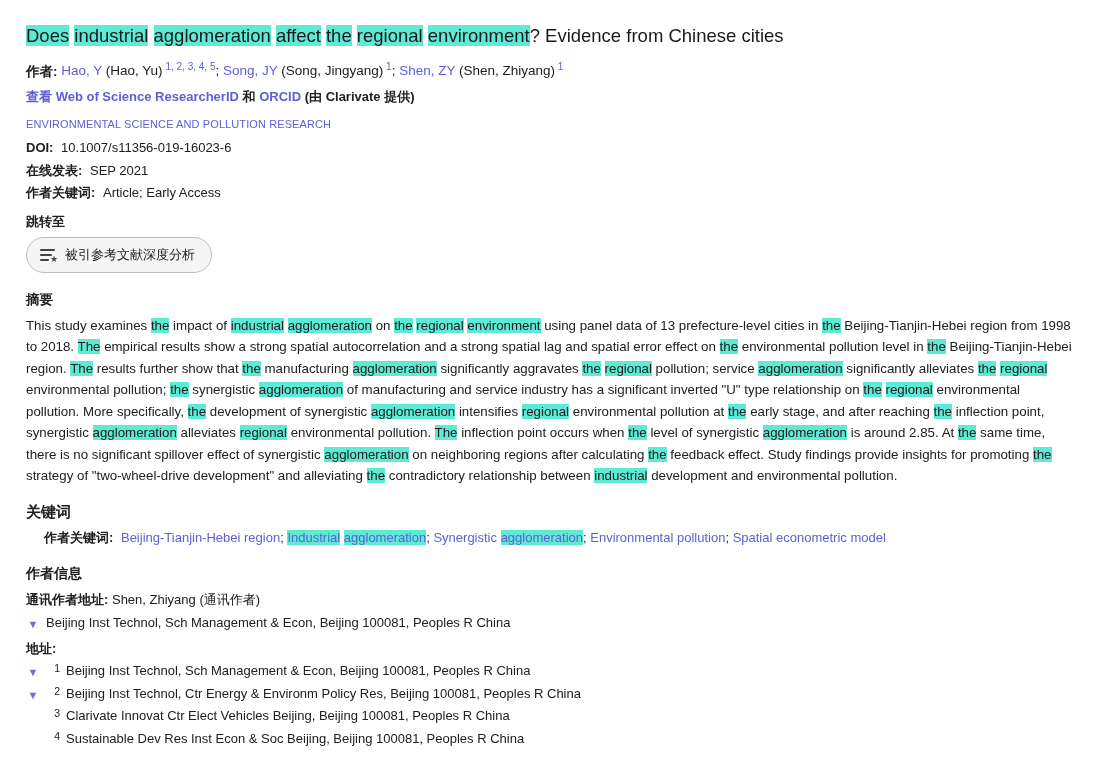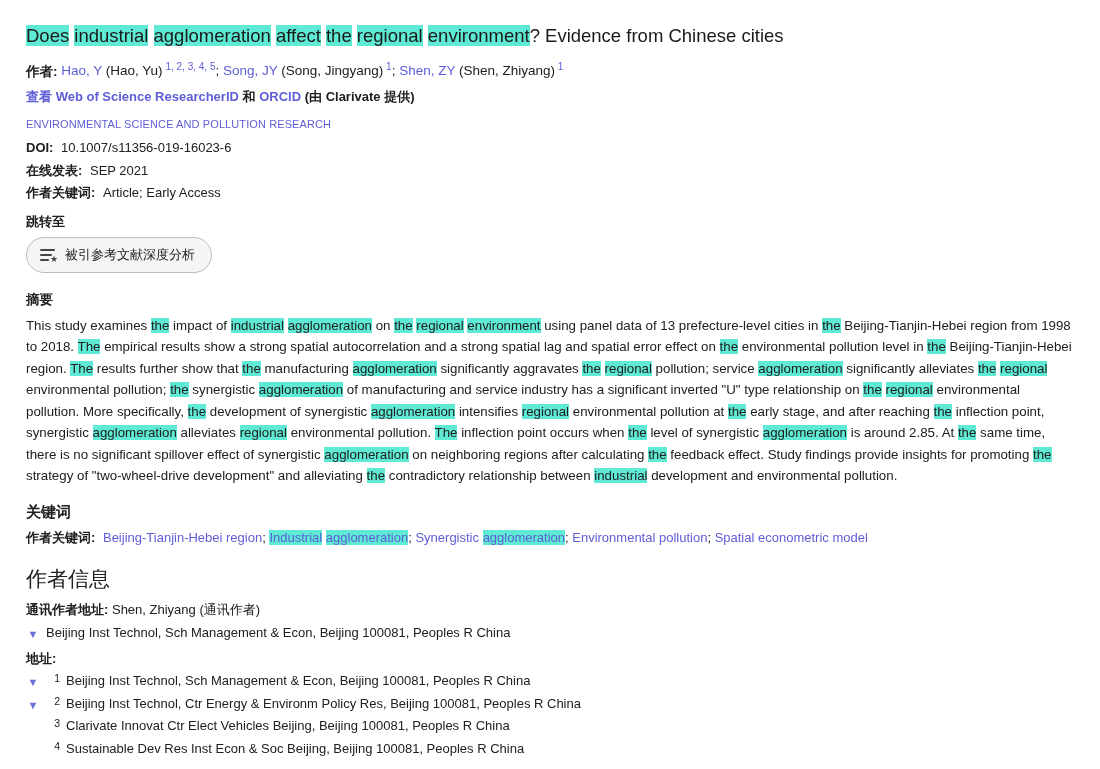--- a/index.html
+++ b/index.html
@@ -126,27 +126,27 @@
     margin: 0 0 16px 0;
     max-width: 1046px;
   }
   .kw-head {
     font-weight: bold;
     font-size: 15px;
     margin: 14px 0 6px 0;
   }
   .kw-row {
     font-size: 13px;
-    margin: 4px 0;
+    margin: 4px 18px;
     line-height: 1.6;
   }
   .kw-row .label-bold { margin-right: 4px; }
   .ai-head {
-    font-weight: normal;
-    font-size: 21px;
+    font-weight: bold;
+    font-size: 14px;
     margin: 16px 0 8px 0;
   }
   .addr-item {
     display: flex;
     align-items: flex-start;
     gap: 6px;
     margin: 3px 0;
     font-size: 13px;
     line-height: 1.5;
   }

